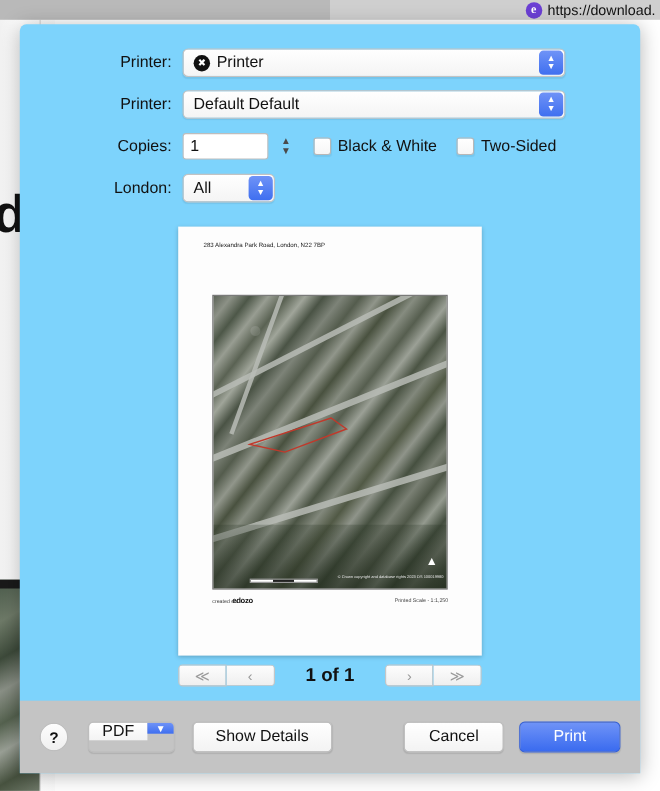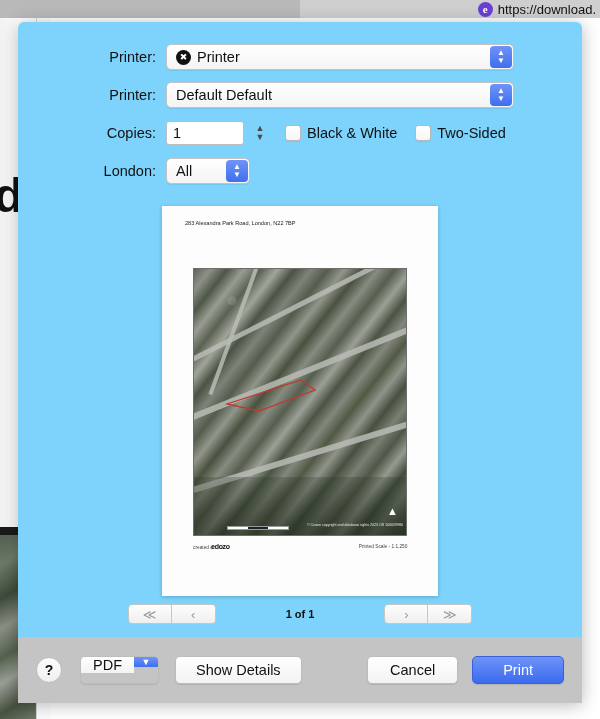--- a/index.html
+++ b/index.html
@@ -230,22 +230,22 @@
   .pg-btn {
     width: 44px; height: 20px;
     background: linear-gradient(to bottom,#fdfdfd,#efefef);
     border: 1px solid #c6c6c6;
     display: flex; align-items: center; justify-content: center;
     font-size: 13px; color: #9a9a9a;
   }
   .pg-group .pg-btn:first-child { border-radius: 4px 0 0 4px; }
   .pg-group .pg-btn:last-child { border-radius: 0 4px 4px 0; border-left: none; }
   .pg-label {
-    font-size: 11px; font-weight: bold; color: #111;
-    margin: 0 70px;
+    font-size: 17px; font-weight: bold; color: #111;
+    margin: 0 28px;
   }
 
   
   .footer {
     position: absolute; left: 0; bottom: 0; width: 564px; height: 66px;
     background: #c4c4c4;
     display: flex; align-items: center;
     padding: 0 18px;
   }
   .help-btn {

